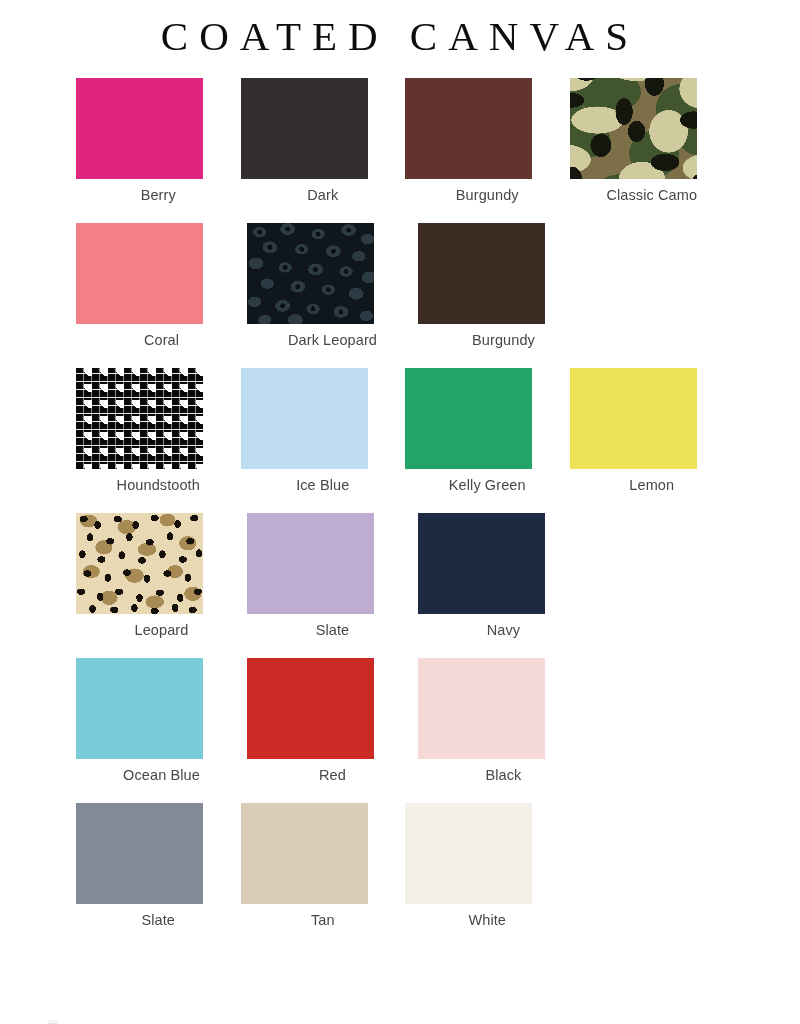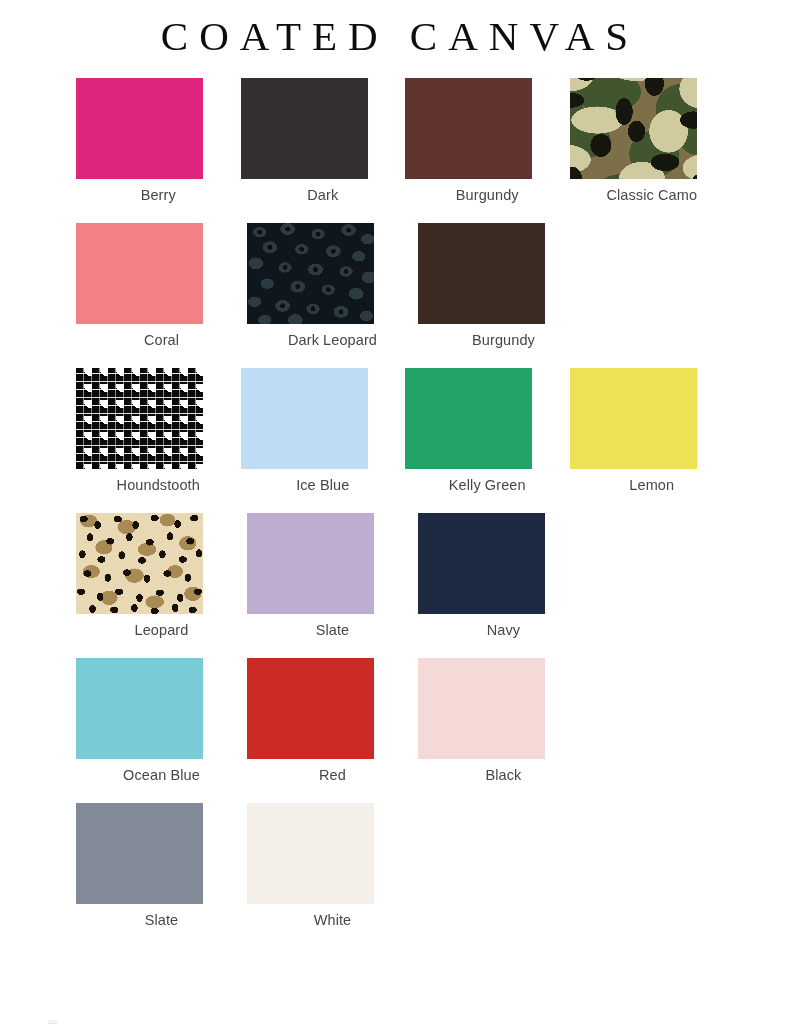--- a/index.html
+++ b/index.html
@@ -363,20 +363,24 @@
           <div class="swatch" style="background-color: rgb(245, 217, 214);"></div>
           <div class="swatch-label">Black</div>
         </div>
       </div>
       <div class="row">
         <div class="cell">
           <div class="swatch" style="background-color: rgb(130, 138, 151);"></div>
           <div class="swatch-label">Slate</div>
         </div>
         <div class="cell">
+          <div class="swatch" style="background-color: rgb(217, 204, 184);"></div>
+          <div class="swatch-label">Tan</div>
+        </div>
+        <div class="cell">
           <div class="swatch" style="background-color: rgb(244, 239, 233);"></div>
           <div class="swatch-label">White</div>
         </div>
         <div class="cell empty">
           <div class="swatch"></div>
           <div class="swatch-label"></div>
         </div>
       </div>
     </div>
 

